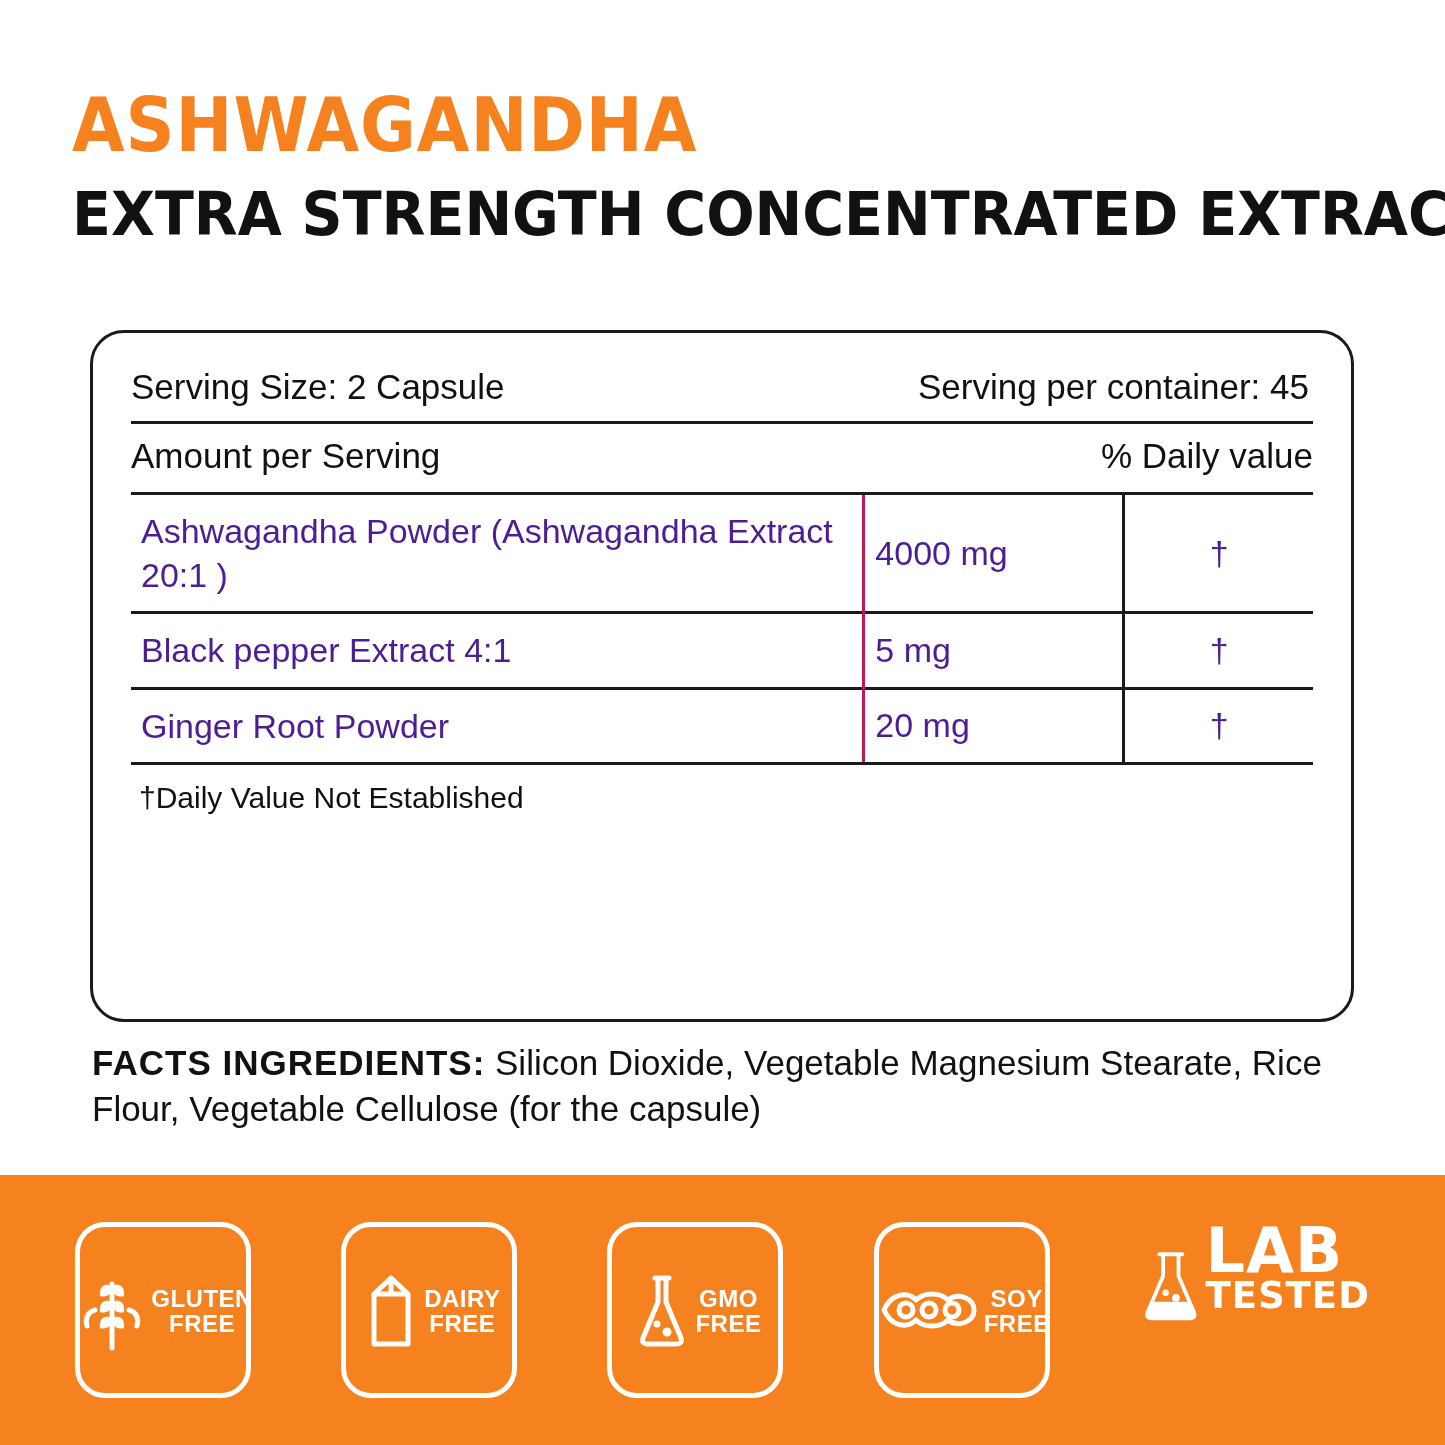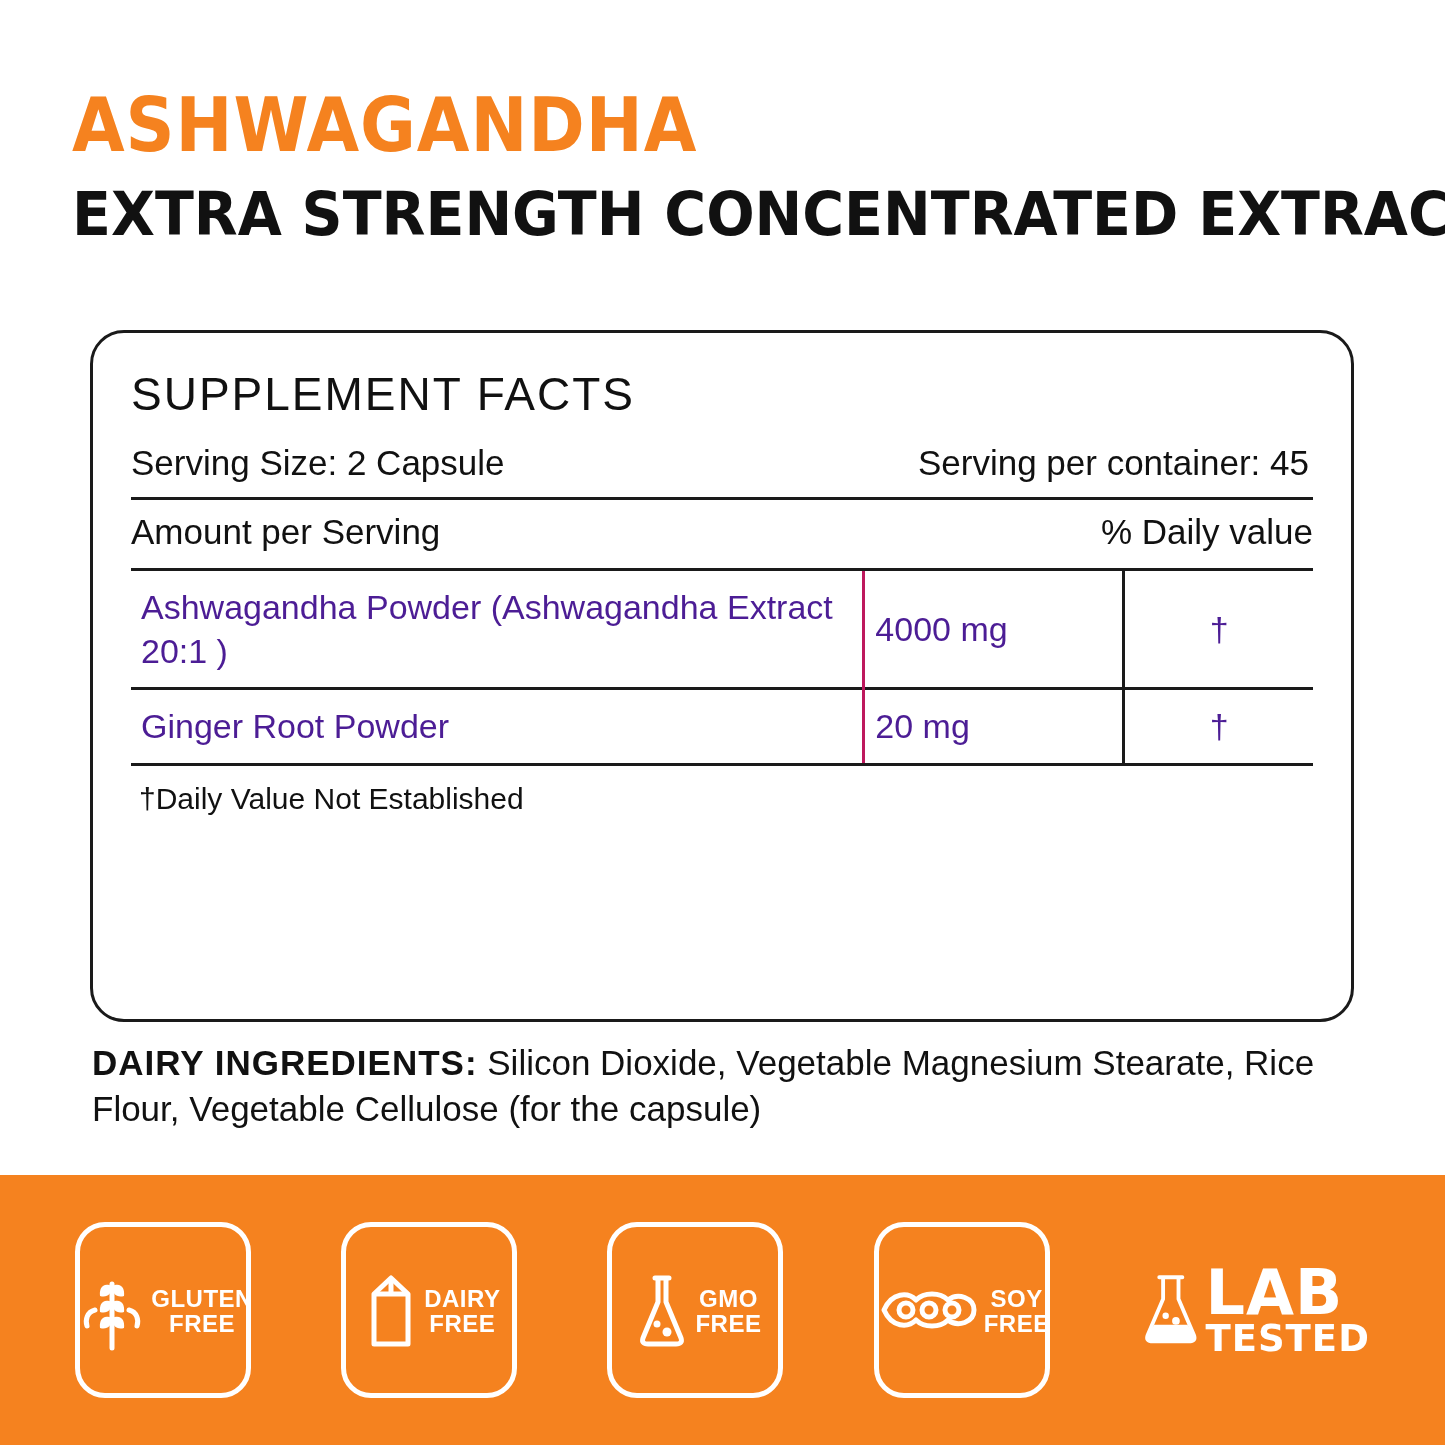--- a/index.html
+++ b/index.html
@@ -174,21 +174,21 @@
     font-weight: bold;
     line-height: 1.05;
     text-align: center;
     letter-spacing: 0.5px;
     margin-top: 2px;
   }
   .lab-badge {
     width: 230px;
     height: 176px;
     display: flex;
-    align-items: center;
+    align-items: flex-start;
     justify-content: center;
     color: #fff;
   }
   .lab-text {
     display: flex;
     flex-direction: column;
     line-height: 0.92;
     margin-left: 4px;
   }
   .lab-text .l1 {
@@ -207,55 +207,59 @@
 </head>
 <body>
 
 <div class="header">
   <div class="brand-title">ASHWAGANDHA</div>
   <div class="brand-subtitle">EXTRA STRENGTH CONCENTRATED EXTRACT</div>
 </div>
 
 <div class="facts-panel">
   <div class="facts-inner">
-    <div class="facts-title">SUPPLEMENT  FACTS</div>
 
     <div class="serving-row">
       <span>Serving Size:  2 Capsule</span>
       <span class="right">Serving per container: 45</span>
     </div>
 
     <div class="rule-thin"></div>
 
     <div class="amount-row">
       <span>Amount per Serving</span>
       <span class="right">% Daily value</span>
     </div>
 
     <table class="facts-table">
       <tbody>
         <tr>
           <td class="c-name">Ashwagandha Powder (Ashwagandha Extract 20:1 )</td>
           <td class="c-amount">4000 mg</td>
+          <td class="c-dv">†</td>
+        </tr>
+        <tr>
+          <td class="c-name">Black pepper Extract 4:1</td>
+          <td class="c-amount">5 mg</td>
           <td class="c-dv">†</td>
         </tr>
         <tr>
           <td class="c-name">Ginger Root Powder</td>
           <td class="c-amount">20 mg</td>
           <td class="c-dv">†</td>
         </tr>
       </tbody>
     </table>
 
     <div class="footnote">†Daily Value Not Established</div>
   </div>
 </div>
 
 <div class="other-ing">
-  <b>DAIRY  INGREDIENTS:</b><span> Silicon Dioxide, Vegetable Magnesium Stearate, Rice Flour, Vegetable Cellulose (for the capsule)</span>
+  <b>FACTS  INGREDIENTS:</b><span> Silicon Dioxide, Vegetable Magnesium Stearate, Rice Flour, Vegetable Cellulose (for the capsule)</span>
 </div>
 
 <div class="footer">
 
   <div class="badge">
     <div class="bicon">
       <svg width="78" height="84" viewBox="0 0 78 84" fill="none" stroke="#ffffff" stroke-width="5" stroke-linecap="round">
         <line x1="39" y1="16" x2="39" y2="80"></line>
         <path d="M39 18 C30 14 26 20 27 28 C34 30 39 26 39 18 Z" fill="#ffffff" stroke="none"></path>
         <path d="M39 18 C48 14 52 20 51 28 C44 30 39 26 39 18 Z" fill="#ffffff" stroke="none"></path>

